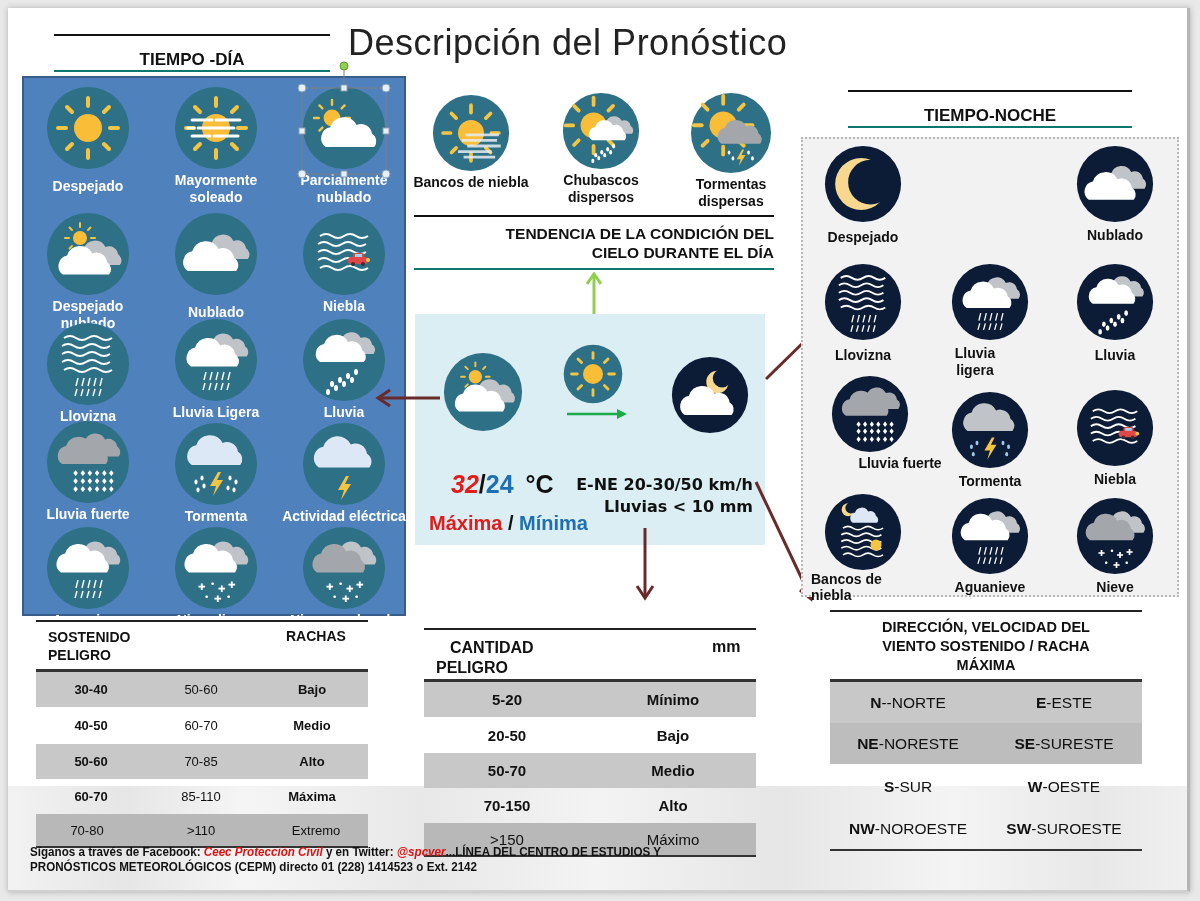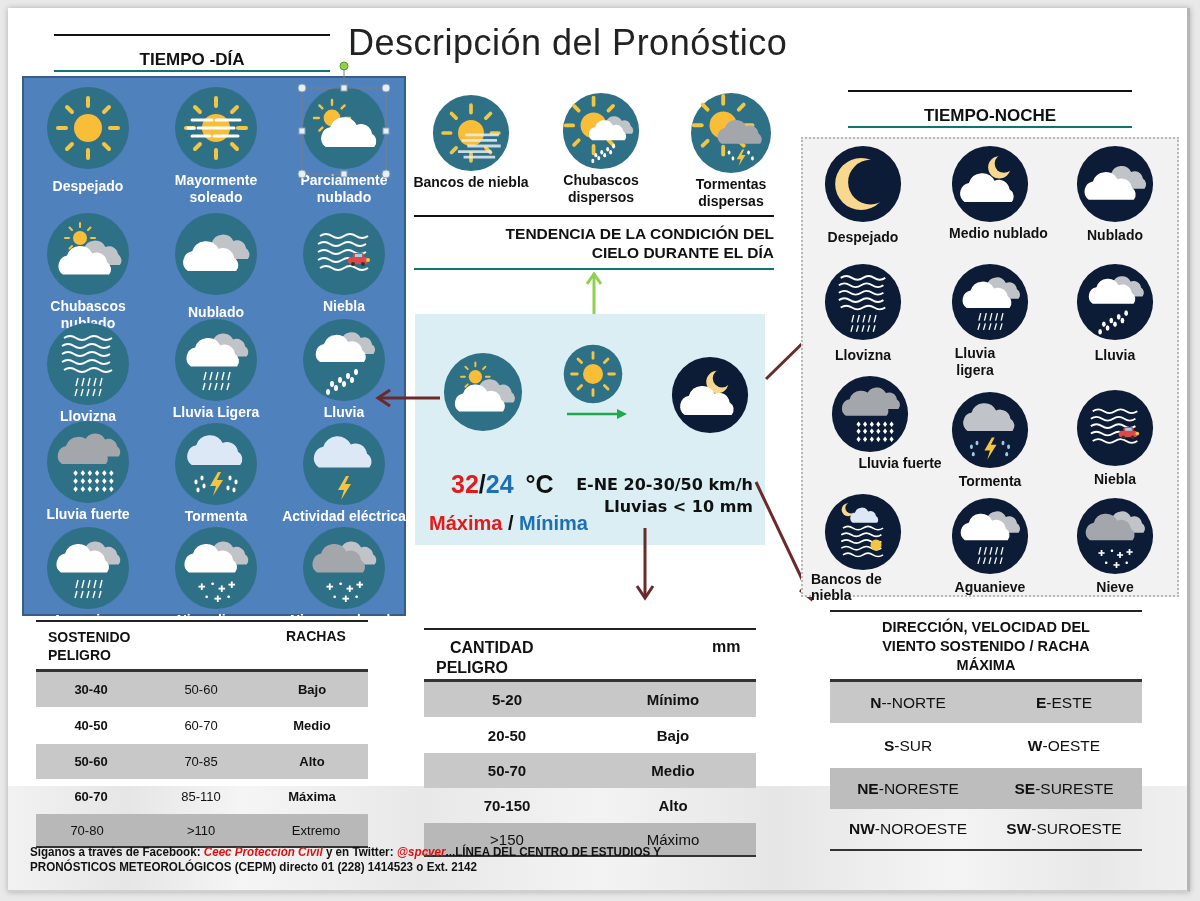--- a/index.html
+++ b/index.html
@@ -35,21 +35,21 @@
   
   .night-panel {
     position: absolute; left: 793px; top: 129px; width: 378px; height: 460px;
     background: #f2f2f2; border: 2px dotted #b8b8b8;
   }
   
   .center-box {
     position: absolute; left: 407px; top: 306px; width: 350px; height: 231px; background: #daeef3;
   }
   .temp { position: absolute; left: 36px; top: 156px; font-size: 25px; font-weight: bold; }
-  .temp .max { color: #e31b1b; } .temp .sep { color: #111; } .temp .min { color: #1f6fb5; }
+  .temp .max { color: #e31b1b; font-style: italic; } .temp .sep { color: #111; } .temp .min { color: #1f6fb5; }
   .temp .unit { color: #111; margin-left: 12px; }
   .mm-label { position: absolute; left: 14px; top: 198px; font-size: 20px; font-weight: bold; }
   .wind-text { position: absolute; right: 12px; top: 160px; text-align: right; font-size: 16px; font-weight: bold; color: #111; line-height: 22px; font-family: "DejaVu Sans", sans-serif; }
   
   .tbl { position: absolute; font-size: 13px; color: #111; }
   .tbl .hdr { border-top: 2px solid #222; border-bottom: 3px solid #333; position: relative; }
   .tbl .row { display: flex; align-items: center; }
   .tbl .row.g { background: #c8c8c8; }
   .tbl .row.g2 { background: #b8b8b8; }
   .tbl .c { text-align: center; }
@@ -205,21 +205,21 @@
             <use href="#sunrays"></use>
             <circle r="14" fill="#f9bd38"></circle>
           </g>
         <g transform="translate(12,2) scale(0.9)">
             <use href="#cloud-g"></use>
           </g>
         <g transform="translate(-2,10) scale(1.05)">
             <use href="#cloud-w"></use>
           </g>
       </svg>
-      <div class="lbl" style="margin-top:2px">Chubascos nublado</div>
+      <div class="lbl" style="margin-top:2px">Despejado nublado</div>
     </div>
     <div class="icon-cell" style="left:128px;top:134px;">
       <svg class="circ" width="84" height="84" viewBox="-42 -42 84 84">
         <circle r="41" fill="#2e7085"></circle>
         <g transform="translate(12,-4) scale(0.9)">
             <use href="#cloud-g"></use>
           </g>
         <g transform="translate(-4,6) scale(1.1)">
             <use href="#cloud-w"></use>
           </g>
@@ -524,31 +524,20 @@
 
   <div class="night-panel">
     <div class="icon-cell dark" style="left:0;top:6px;width:120px;">
       <svg class="circ" width="78" height="78" viewBox="-42 -42 84 84">
         <circle r="41" fill="#0c1b36"></circle>
           <circle cx="-2" cy="0" r="28" fill="#f7d88e"></circle>
           <circle cx="8" cy="-2" r="24" fill="#0c1b36"></circle>
       </svg>
       <div class="lbl" style="margin-top:6px">Despejado</div>
     </div>
-    <div class="icon-cell dark" style="left:124px;top:6px;width:126px;">
-      <svg class="circ" width="78" height="78" viewBox="-42 -42 84 84">
-        <circle r="41" fill="#0c1b36"></circle>
-          <circle cx="10" cy="-18" r="12" fill="#f7d88e"></circle>
-          <circle cx="15" cy="-22" r="10" fill="#0c1b36"></circle>
-        <g transform="translate(-2,8) scale(1.15)">
-            <use href="#cloud-w"></use>
-          </g>
-      </svg>
-      <div class="lbl" style="margin-top:2px;text-align:left;padding-left:22px;">Medio nublado</div>
-    </div>
     <div class="icon-cell dark" style="left:250px;top:6px;width:124px;">
       <svg class="circ" width="78" height="78" viewBox="-42 -42 84 84">
         <circle r="41" fill="#0c1b36"></circle>
           <g transform="translate(12,-4) scale(0.9)">
             <use href="#cloud-g"></use>
           </g>
           <g transform="translate(-4,6) scale(1.1)">
             <use href="#cloud-w"></use>
           </g>
       </svg>
@@ -761,28 +750,28 @@
   <div class="tbl" style="left:822px;top:602px;width:312px;font-size:15.5px;">
     <div style="border-top:2px solid #222;border-bottom:3px solid #333;height:72px;text-align:center;font-weight:bold;font-size:14.5px;line-height:19px;padding-top:6px;">
       <div>DIRECCIÓN, VELOCIDAD DEL</div>
       <div>VIENTO SOSTENIDO / RACHA</div>
       <div>MÁXIMA</div>
     </div>
     <div class="row g" style="height:41px;">
       <div class="c" style="width:156px;"><b>N</b><span>--NORTE</span></div>
       <div class="c" style="width:156px;"><b>E</b><span>-ESTE</span></div>
     </div>
+    <div class="row g" style="height:41px;background:#bdbdbd;">
+      <div class="c" style="width:156px;"><b>NE</b><span>-NORESTE</span></div>
+      <div class="c" style="width:156px;"><b>SE</b><span>-SURESTE</span></div>
+    </div>
     <div class="row" style="height:45px;">
       <div class="c" style="width:156px;"><b>S</b><span>-SUR</span></div>
       <div class="c" style="width:156px;"><b>W</b><span>-OESTE</span></div>
     </div>
-    <div class="row g" style="height:41px;background:#bdbdbd;">
-      <div class="c" style="width:156px;"><b>NE</b><span>-NORESTE</span></div>
-      <div class="c" style="width:156px;"><b>SE</b><span>-SURESTE</span></div>
-    </div>
     <div class="row" style="height:42px;border-bottom:2px solid #333;">
       <div class="c" style="width:156px;"><b>NW</b><span>-NOROESTE</span></div>
       <div class="c" style="width:156px;"><b>SW</b><span>-SUROESTE</span></div>
     </div>
   </div>
 
   <div class="footer-text">
     <div><span>Síganos a través de Facebook: </span><span class="red">Ceec Protección Civil</span><span> y en Twitter: </span><span class="red">@spcver</span><span>...LÍNEA  DEL CENTRO DE ESTUDIOS Y</span></div>
     <div>PRONÓSTICOS METEOROLÓGICOS (CEPM) directo 01 (228) 1414523  o  Ext. 2142</div>
   </div>

